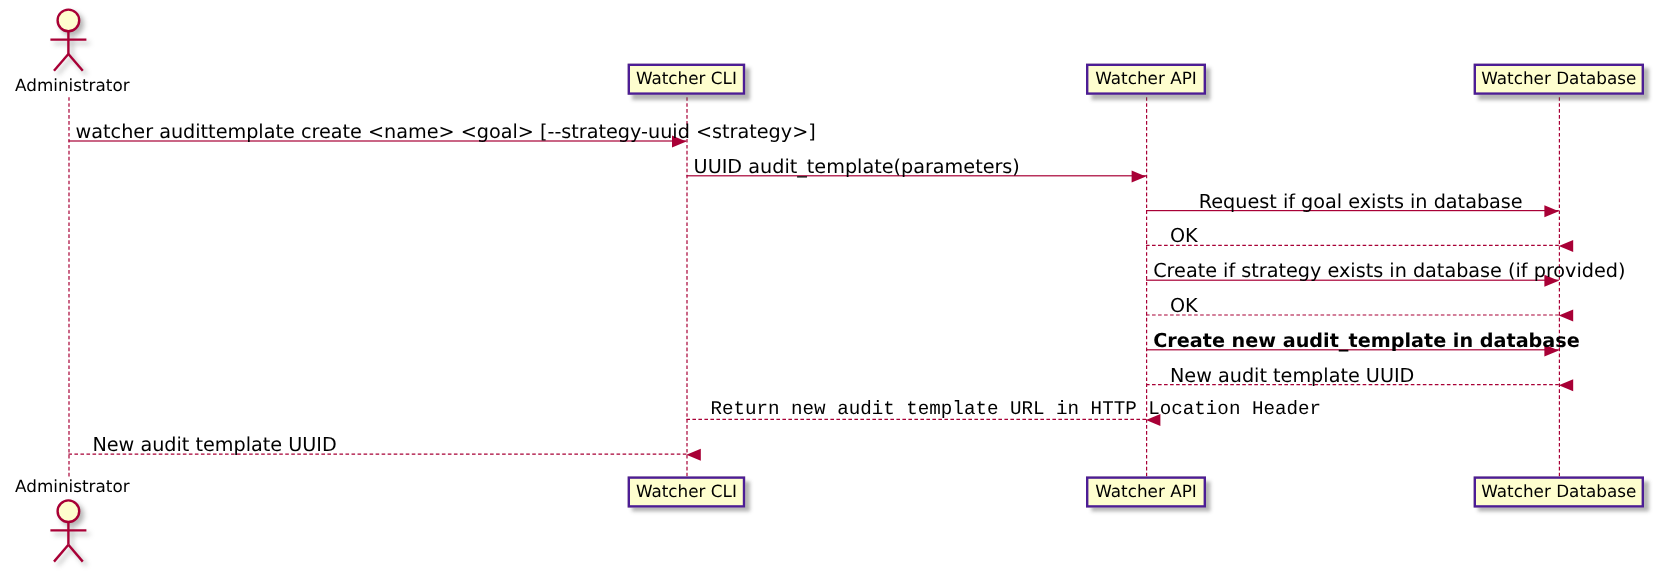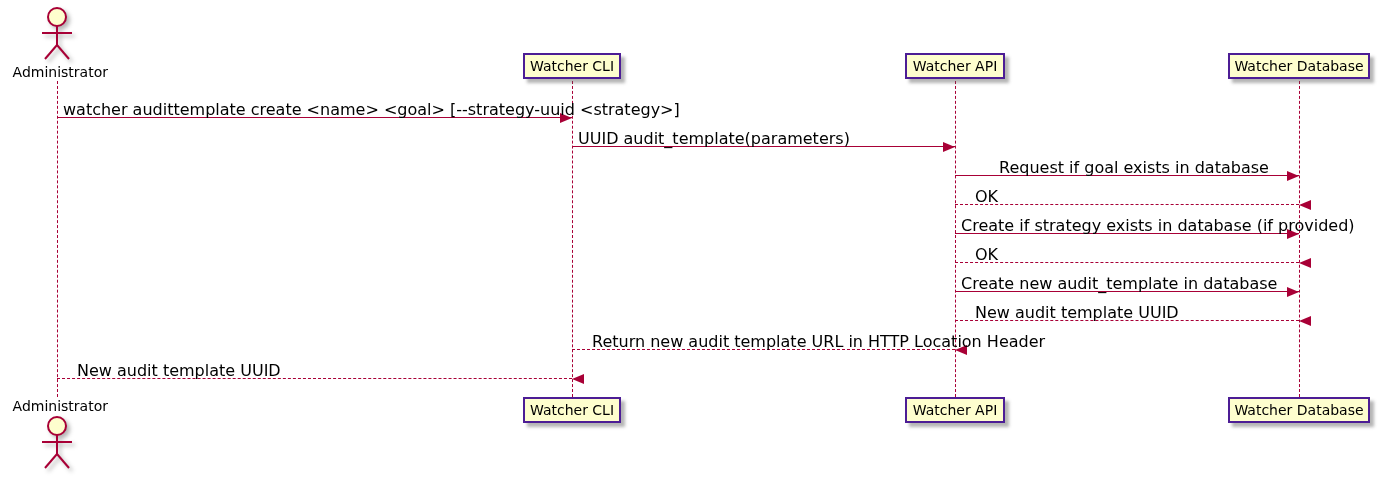--- a/index.html
+++ b/index.html
@@ -110,24 +110,24 @@
       <div class="arrowhead left" style="left: 1299px; top: 200px;"></div>
       <div class="msg-label" style="left: 975px; top: 187px;">OK</div>
       <div class="msg-line" style="left: 955px; top: 233px; width: 344px;"></div>
       <div class="arrowhead right" style="left: 1287px; top: 229px;"></div>
       <div class="msg-label" style="left: 961px; top: 216px;">Create if strategy exists in database (if provided)</div>
       <div class="msg-line dashed" style="left: 955px; top: 262px; width: 344px;"></div>
       <div class="arrowhead left" style="left: 1299px; top: 258px;"></div>
       <div class="msg-label" style="left: 975px; top: 245px;">OK</div>
       <div class="msg-line" style="left: 955px; top: 291px; width: 344px;"></div>
       <div class="arrowhead right" style="left: 1287px; top: 287px;"></div>
-      <div class="msg-label" style="left: 961px; top: 274px;">Create new audit_template in database</div>
+      <div class="msg-label" style="left: 961px; top: 274px; font-weight: bold;">Create new audit_template in database</div>
       <div class="msg-line dashed" style="left: 955px; top: 320px; width: 344px;"></div>
       <div class="arrowhead left" style="left: 1299px; top: 316px;"></div>
       <div class="msg-label" style="left: 975px; top: 303px;">New audit template UUID</div>
       <div class="msg-line dashed" style="left: 572px; top: 349px; width: 383px;"></div>
       <div class="arrowhead left" style="left: 955px; top: 345px;"></div>
-      <div class="msg-label" style="left: 592px; top: 332px;">Return new audit template URL in HTTP Location Header</div>
+      <div class="msg-label" style="left: 592px; top: 332px; font-family: Liberation Mono, monospace;">Return new audit template URL in HTTP Location Header</div>
       <div class="msg-line dashed" style="left: 57px; top: 378px; width: 515px;"></div>
       <div class="arrowhead left" style="left: 572px; top: 374px;"></div>
       <div class="msg-label" style="left: 77px; top: 361px;">New audit template UUID</div>
     </div>
 </div>
 
 </body></html>

